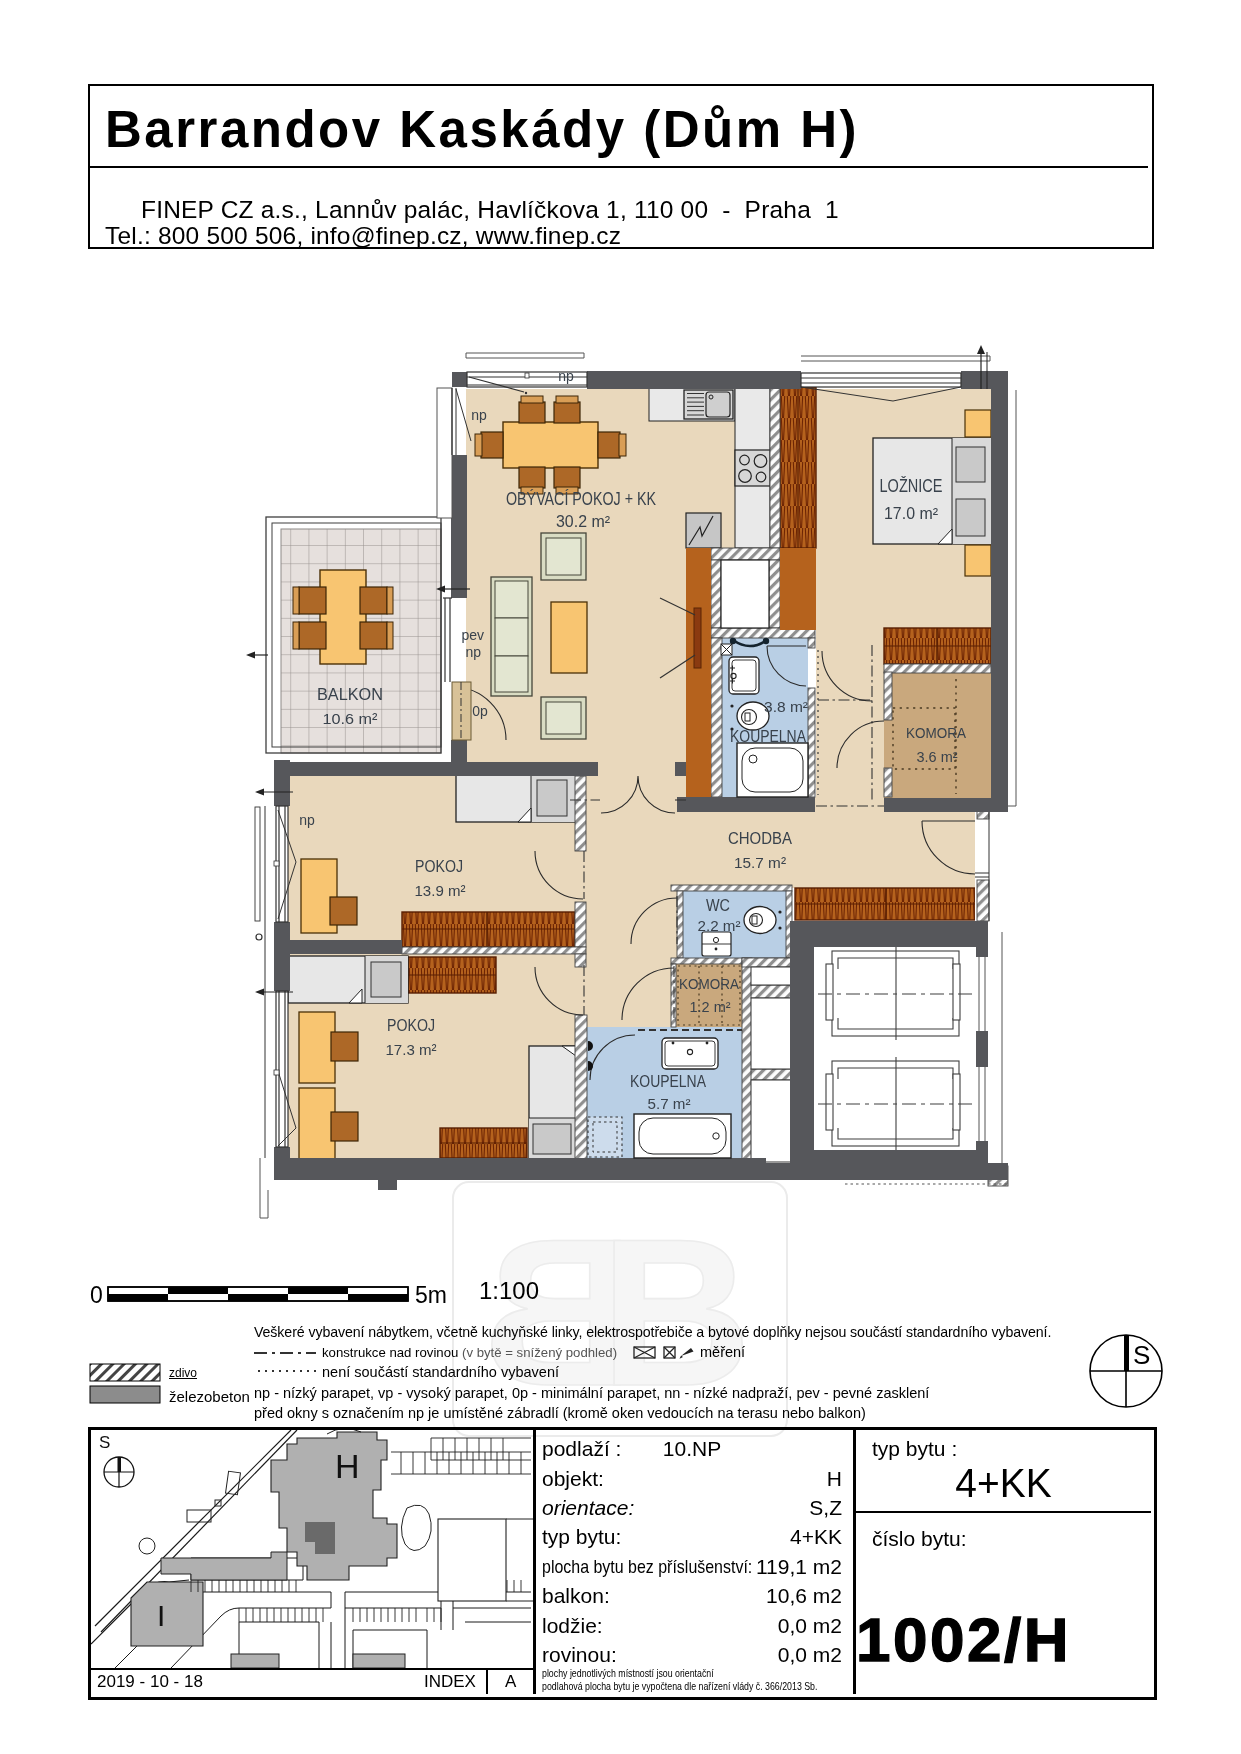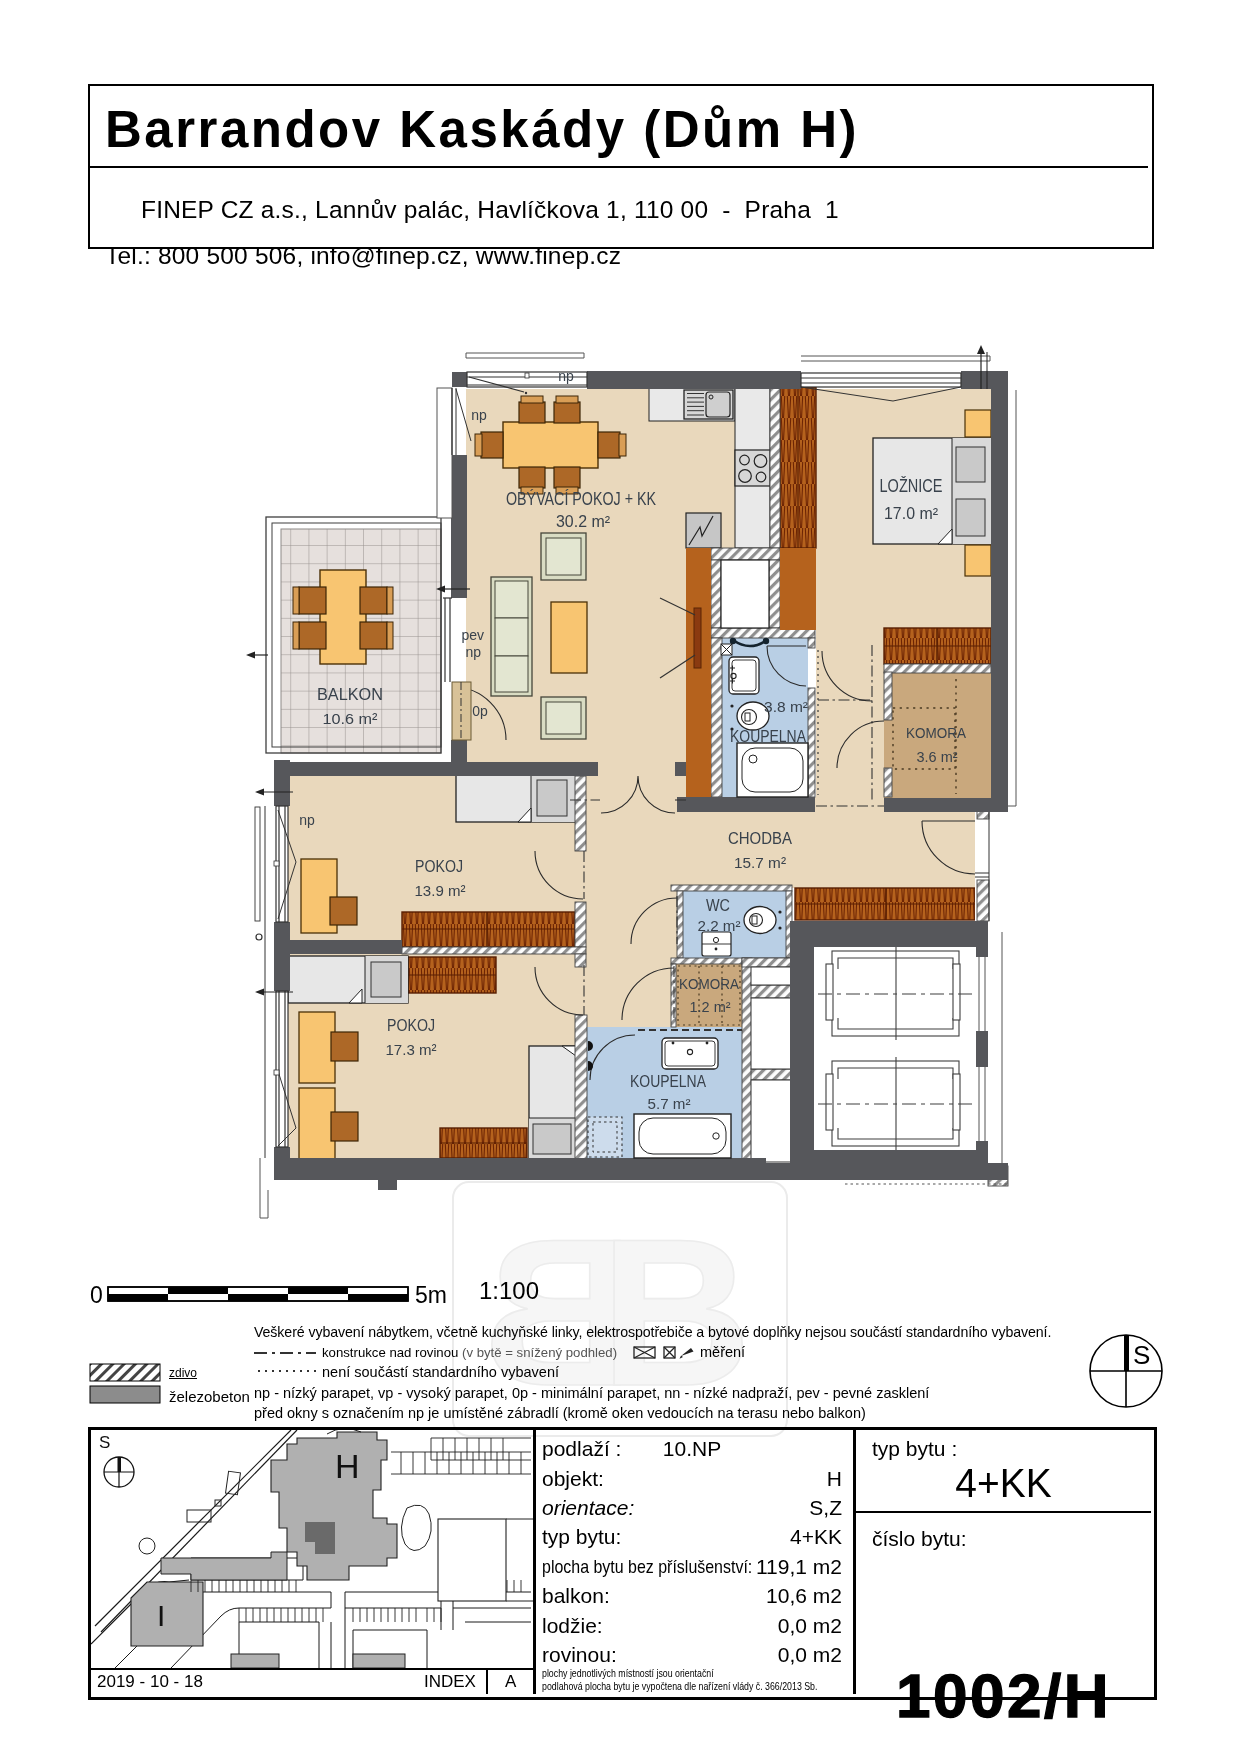--- a/index.html
+++ b/index.html
@@ -8,21 +8,21 @@
 <body>
 
 <div class="abs" style="left:88px;top:84px;width:1062px;height:161px;border:2px solid #000;"></div>
 
 <div class="abs" style="left:105px;top:100px;font-size:51px;font-weight:bold;letter-spacing:2.5px;">Barrandov Kaskády (Dům H)</div>
 
 <div class="abs" style="left:90px;top:166px;width:1058px;height:2px;background:#000;"></div>
 
 <div class="abs" style="left:105px;top:196px;font-size:24.5px;letter-spacing:0.2px;margin-left:36px;">FINEP CZ a.s., Lannův palác, Havlíčkova 1, 110 00&nbsp; -&nbsp; Praha&nbsp; 1</div>
 
-<div class="abs" style="left:105px;top:222px;font-size:24.5px;letter-spacing:0.2px;margin-top:20px;">Tel.: 800 500 506, info@finep.cz, www.finep.cz</div>
+<div class="abs" style="left:105px;top:222px;font-size:24.5px;letter-spacing:0.2px;">Tel.: 800 500 506, info@finep.cz, www.finep.cz</div>
 
 <svg class="abs" style="left:0;top:0;" width="1241" height="1240" viewBox="0 0 1241 1240">
 <defs>
 <pattern id="ht" width="7" height="7" patternUnits="userSpaceOnUse" patternTransform="rotate(45)">
         <rect width="7" height="7" fill="#fdfdfd"></rect>
         <rect width="3.2" height="7" fill="#8f8f8f"></rect>
       </pattern>
 <pattern id="zg" width="6" height="22" patternUnits="userSpaceOnUse">
         <rect width="6" height="22" fill="#b5621d"></rect>
         <path d="M1.2,-2 L2.6,24 M4.8,-2 L3.4,24" stroke="#6d2403" stroke-width="1.1" fill="none"></path>
@@ -765,13 +765,13 @@
 
 <div class="abs" style="left:542px;top:1667px;font-size:11px;line-height:13px;width:380px;transform:scaleX(0.8);transform-origin:left top;white-space:nowrap;">plochy jednotlivých místností jsou orientační<br>podlahová plocha bytu je vypočtena dle nařízení vlády č. 366/2013 Sb.</div>
 
 <div class="abs" style="left:872px;top:1437px;font-size:21px;">typ bytu :</div>
 <div class="abs" style="left:856px;top:1460px;width:295px;font-size:41px;text-align:center;transform:scaleX(0.95);">4+KK</div>
 
 <div class="abs" style="left:856px;top:1511px;width:295px;height:2px;background:#000;"></div>
 
 <div class="abs" style="left:872px;top:1527px;font-size:21px;">číslo bytu:</div>
 
-<div class="abs" style="left:856px;top:1660px;width:295px;font-size:62px;font-weight:bold;text-align:center;letter-spacing:2.5px;-webkit-text-stroke:1.3px #000;">1002/H</div>
+<div class="abs" style="left:856px;top:1604px;width:295px;font-size:62px;font-weight:bold;letter-spacing:2.5px;-webkit-text-stroke:1.3px #000;">1002/H</div>
 
 </body></html>

